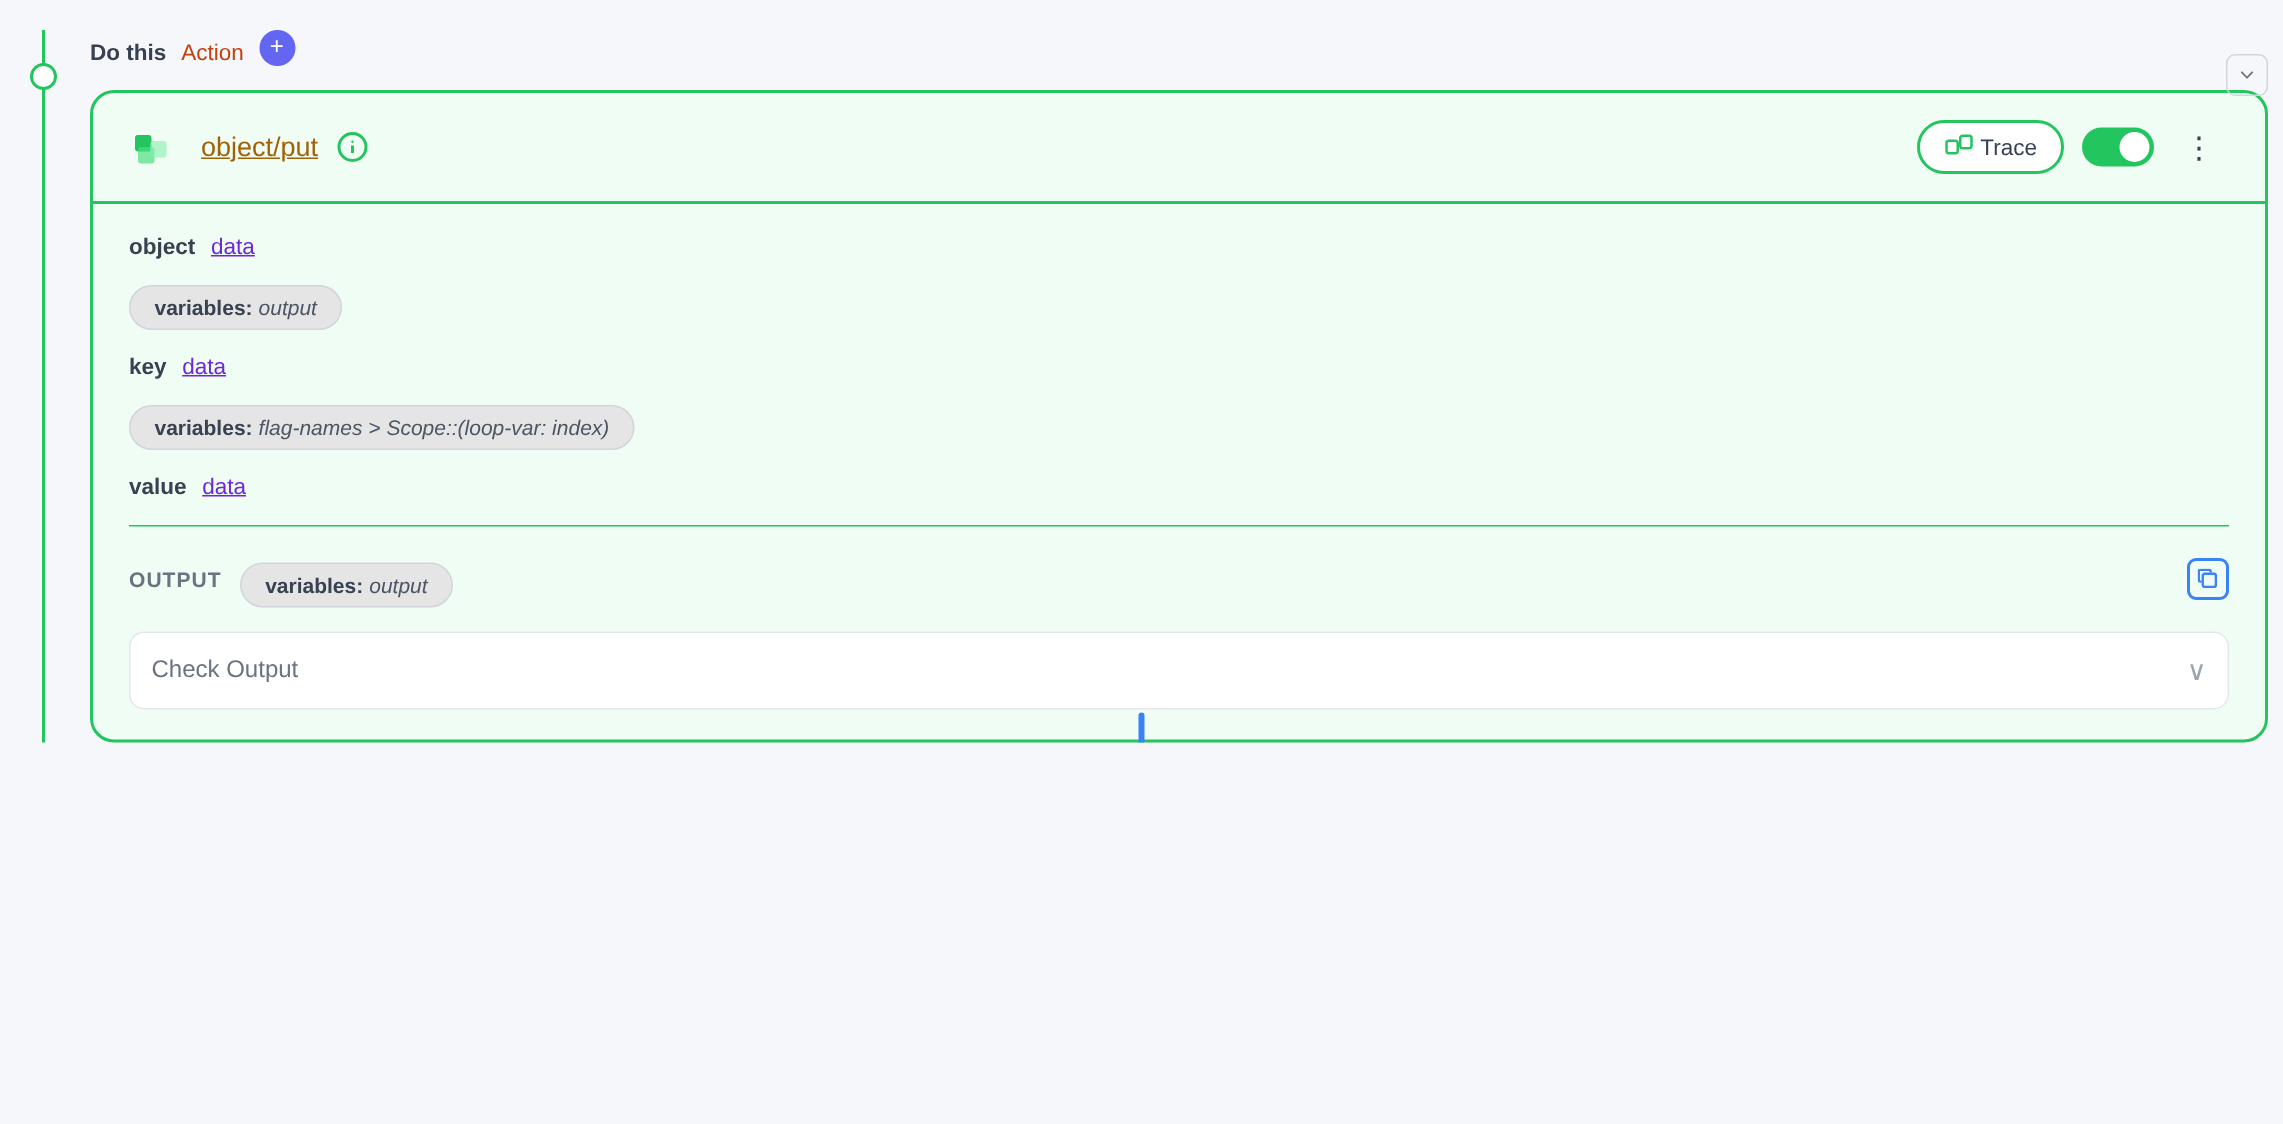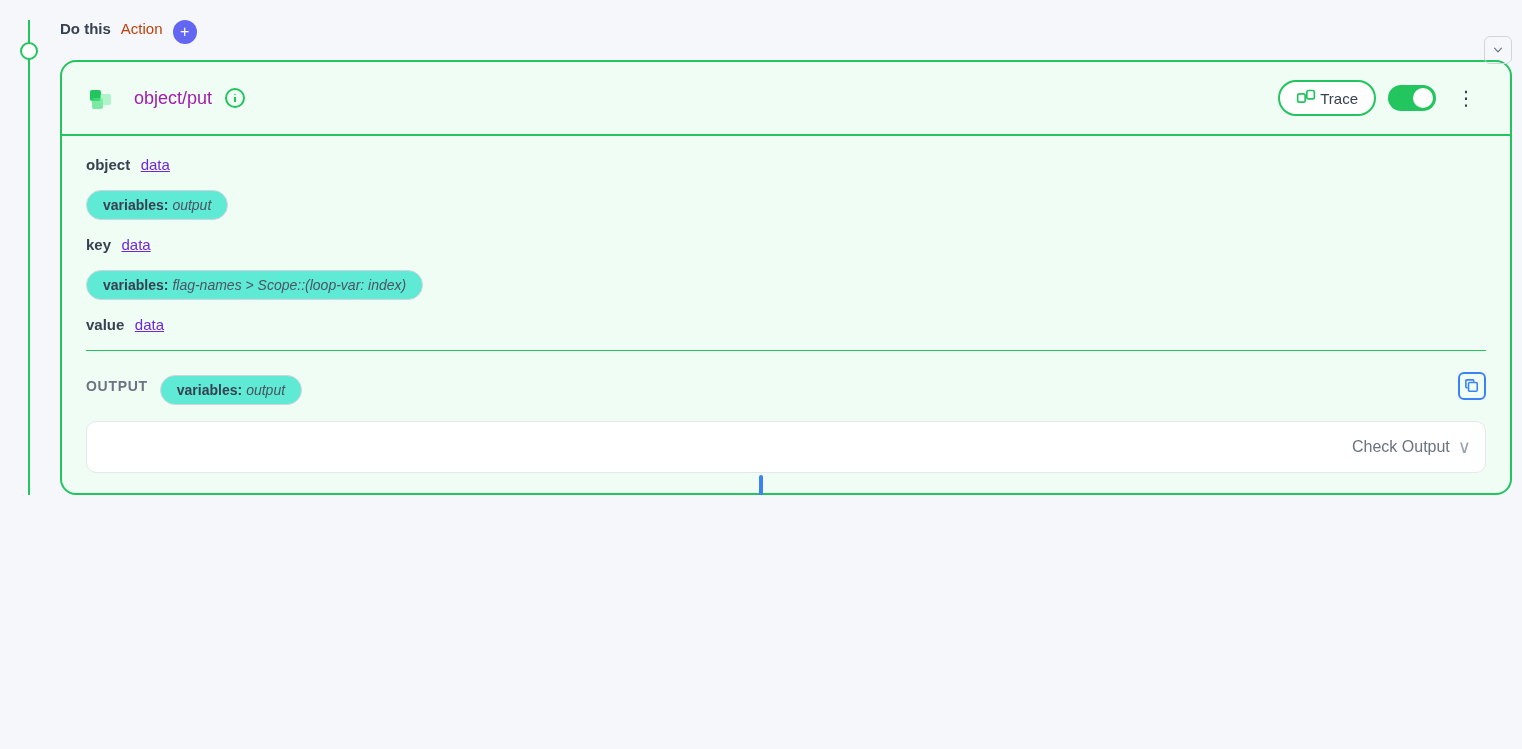--- a/index.html
+++ b/index.html
@@ -37,21 +37,21 @@
       height: 18px;
       border-radius: 50%;
       background: white;
       border: 2px solid #22c55e;
       z-index: 2;
     }
 
     
     .header-row {
       display: flex;
-      align-items: flex-start;
+      align-items: flex-end;
       gap: 10px;
       margin-bottom: 16px;
       padding-left: 10px;
     }
 
     .do-this-label {
       font-weight: 600;
       color: #374151;
       font-size: 15px;
     }
@@ -123,23 +123,24 @@
       display: flex;
       align-items: center;
     }
 
     .card-icon svg {
       width: 36px;
       height: 36px;
     }
 
     .object-put-link {
-      color: #a21caf;
+      color: #a16207;
       font-size: 18px;
       font-weight: 500;
+      text-decoration: underline;
       cursor: pointer;
     }
 
     .info-icon {
       color: #22c55e;
       font-size: 18px;
       cursor: pointer;
       display: flex;
       align-items: center;
     }
@@ -225,21 +226,21 @@
       margin-left: 6px;
       color: #6d28d9;
       font-size: 15px;
       text-decoration: underline;
       cursor: pointer;
     }
 
     .field-value-pill {
       display: inline-flex;
       align-items: center;
-      background: #5eead4;
+      background: #e5e5e5;
       border: 1.5px solid #d1d5db;
       border-radius: 999px;
       padding: 6px 16px;
       margin-top: 8px;
       font-size: 14px;
       color: #374151;
     }
 
     .field-value-pill .pill-label {
       font-weight: 700;
@@ -291,21 +292,21 @@
     
     .check-output-btn {
       width: 100%;
       background: white;
       border: 1.5px solid #e5e7eb;
       border-radius: 10px;
       padding: 14px;
       cursor: pointer;
       display: flex;
       align-items: center;
-      justify-content: flex-end;
+      justify-content: space-between;
       gap: 8px;
       color: #6b7280;
       font-size: 16px;
       font-weight: 500;
     }
 
     
     .bottom-indicator {
       position: absolute;
       bottom: 0;

